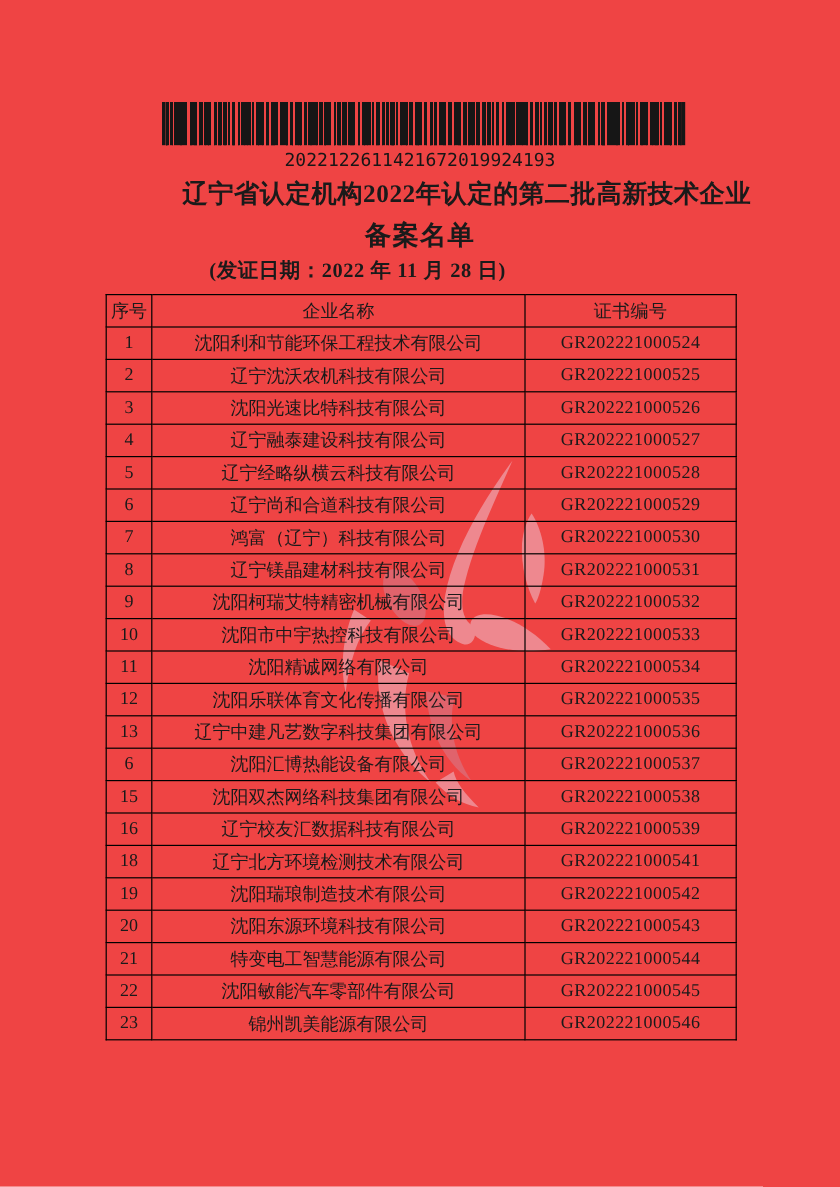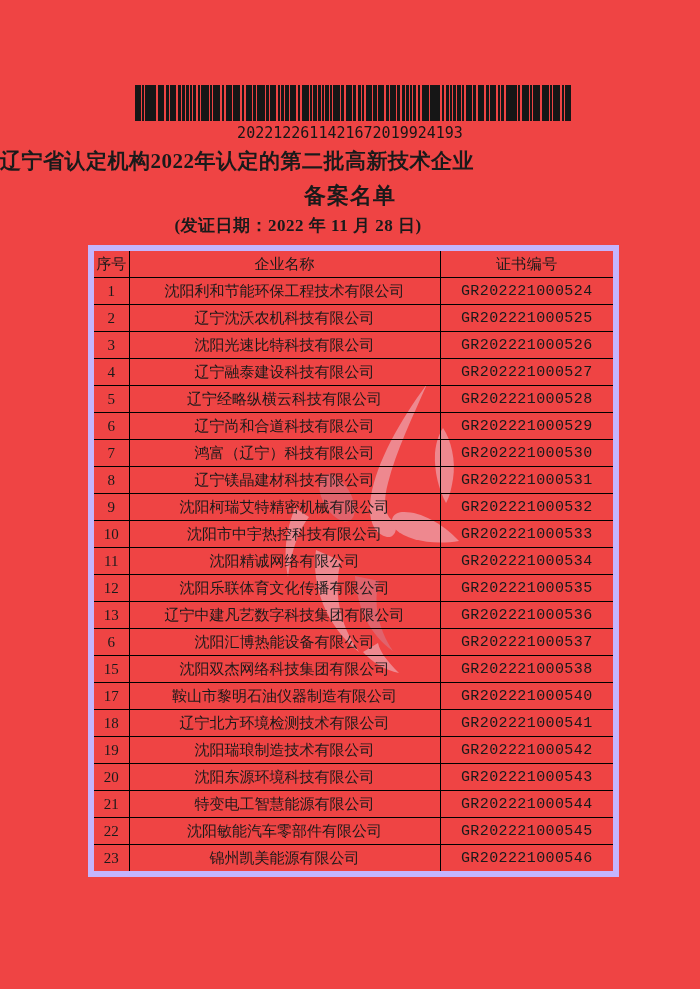--- a/index.html
+++ b/index.html
@@ -23,21 +23,21 @@
   }
   .barcode-num{
     position:absolute;left:135px;top:124px;width:430px;
     text-align:center;
     font-family:"DejaVu Sans Mono",monospace;
     font-size:15px;letter-spacing:0px;color:#161616;
   }
   
   .title1{
     position:absolute;left:0;top:146px;width:626px;height:30px;line-height:30px;
-    text-align:left;font-size:21px;font-weight:bold;letter-spacing:0.5px;
+    text-align:right;font-size:21px;font-weight:bold;letter-spacing:0.5px;
   }
   .title2{
     position:absolute;left:0;top:181px;width:700px;height:30px;line-height:30px;
     text-align:center;font-size:22px;font-weight:bold;letter-spacing:1px;
   }
   .date-line{
     position:absolute;left:0;top:213px;width:596px;height:26px;line-height:26px;
     text-align:center;font-size:17px;font-weight:bold;letter-spacing:0.5px;
   }
   
@@ -53,25 +53,25 @@
   }
   table.companies th,table.companies td{
     border:1px solid #000;
     height:26px;
     padding:0 2px;
     text-align:center;vertical-align:middle;
     font-size:15px;font-weight:normal;
     white-space:nowrap;overflow:hidden;
     background:transparent;
   }
-  table.companies{border:6px solid #c4b5fd;}
+  table.companies{border:1px solid #c4b5fd;}
   col.c-no{width:38px;}
   col.c-name{width:311px;}
   col.c-cert{width:176px;}
-  td.cert,th.cert{letter-spacing:0.4px;font-family:Liberation Mono, monospace;}
+  td.cert,th.cert{letter-spacing:0.4px;}
 </style>
 </head>
 <body>
 
 <div class="page">
 
   <div class="barcode"></div>
   <div class="barcode-num">2022122611421672019924193</div>
 
   <div class="title1">辽宁省认定机构2022年认定的第二批高新技术企业</div>
@@ -184,23 +184,23 @@
           <td>6</td>
           <td>沈阳汇博热能设备有限公司</td>
           <td class="cert">GR202221000537</td>
         </tr>
         <tr>
           <td>15</td>
           <td>沈阳双杰网络科技集团有限公司</td>
           <td class="cert">GR202221000538</td>
         </tr>
         <tr>
-          <td>17</td>
-          <td>鞍山市黎明石油仪器制造有限公司</td>
-          <td class="cert">GR202221000540</td>
+          <td>16</td>
+          <td>辽宁校友汇数据科技有限公司</td>
+          <td class="cert">GR202221000539</td>
         </tr>
         <tr>
           <td>18</td>
           <td>辽宁北方环境检测技术有限公司</td>
           <td class="cert">GR202221000541</td>
         </tr>
         <tr>
           <td>19</td>
           <td>沈阳瑞琅制造技术有限公司</td>
           <td class="cert">GR202221000542</td>

